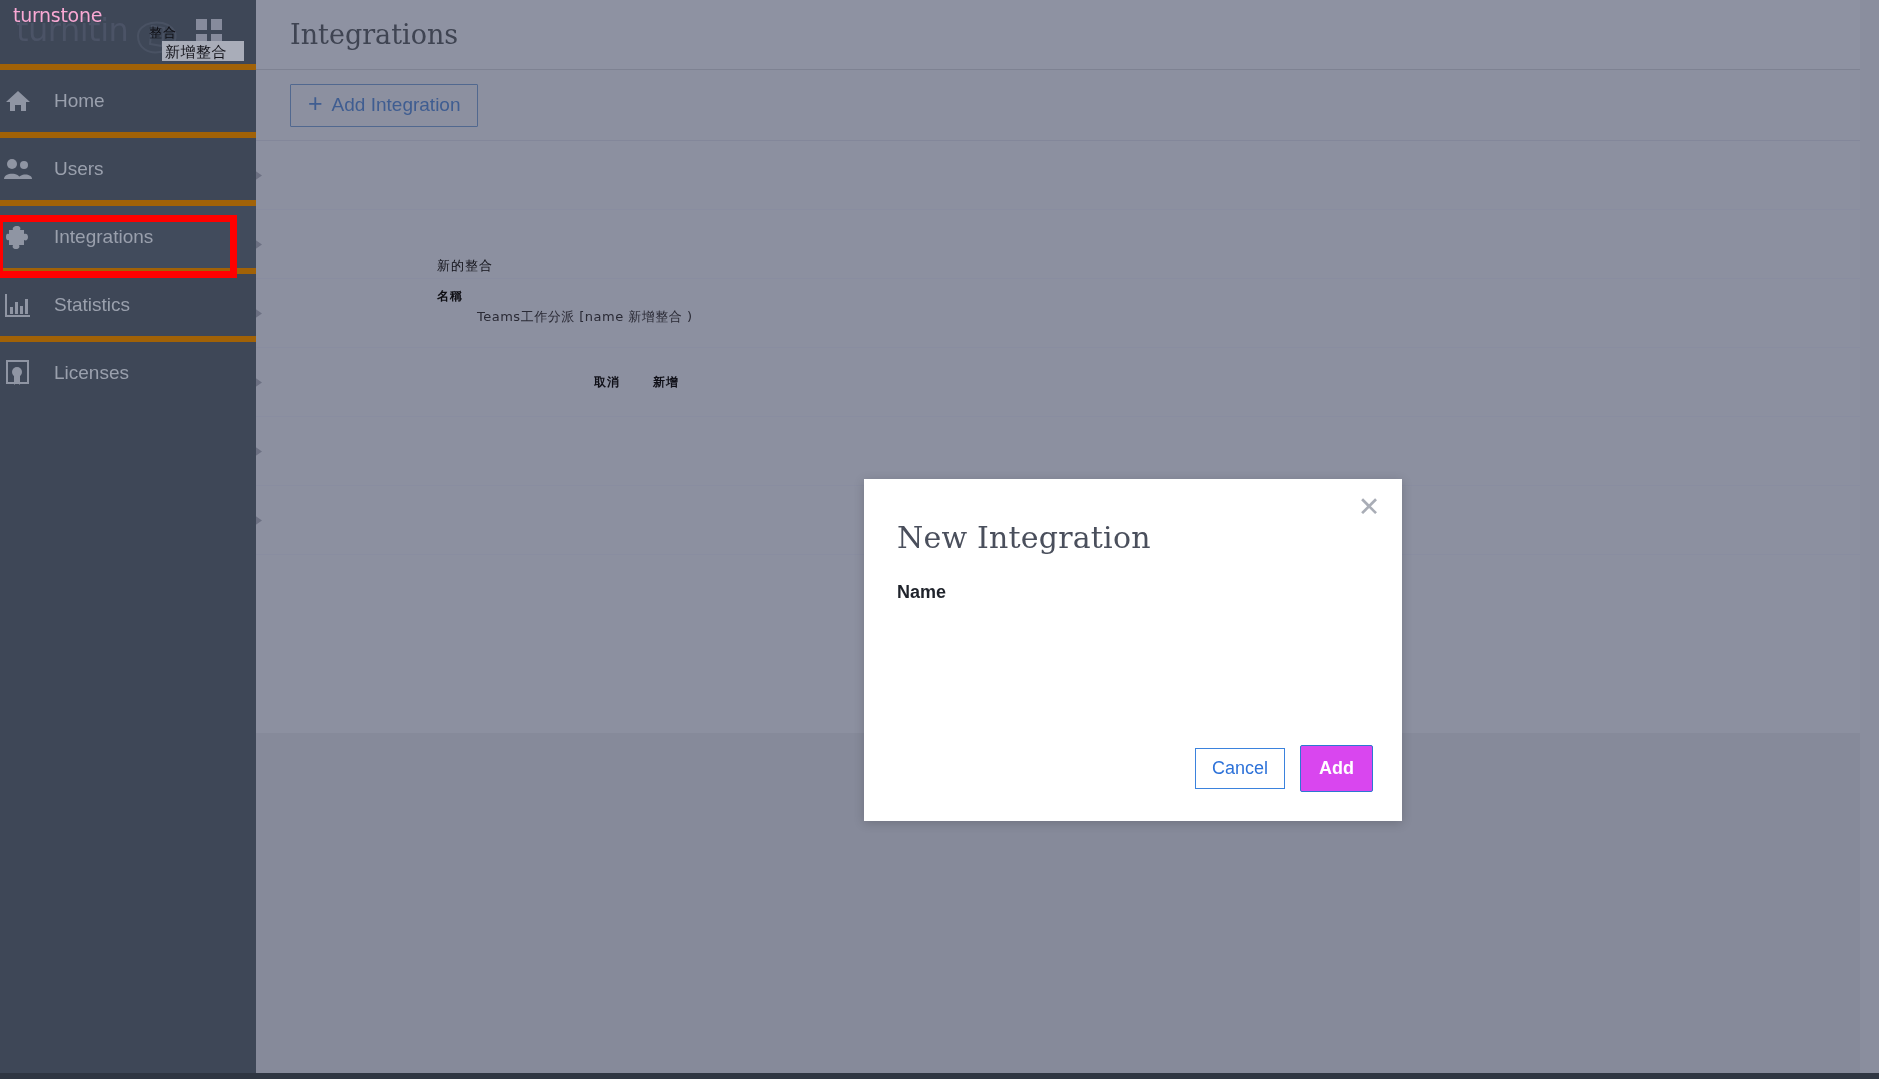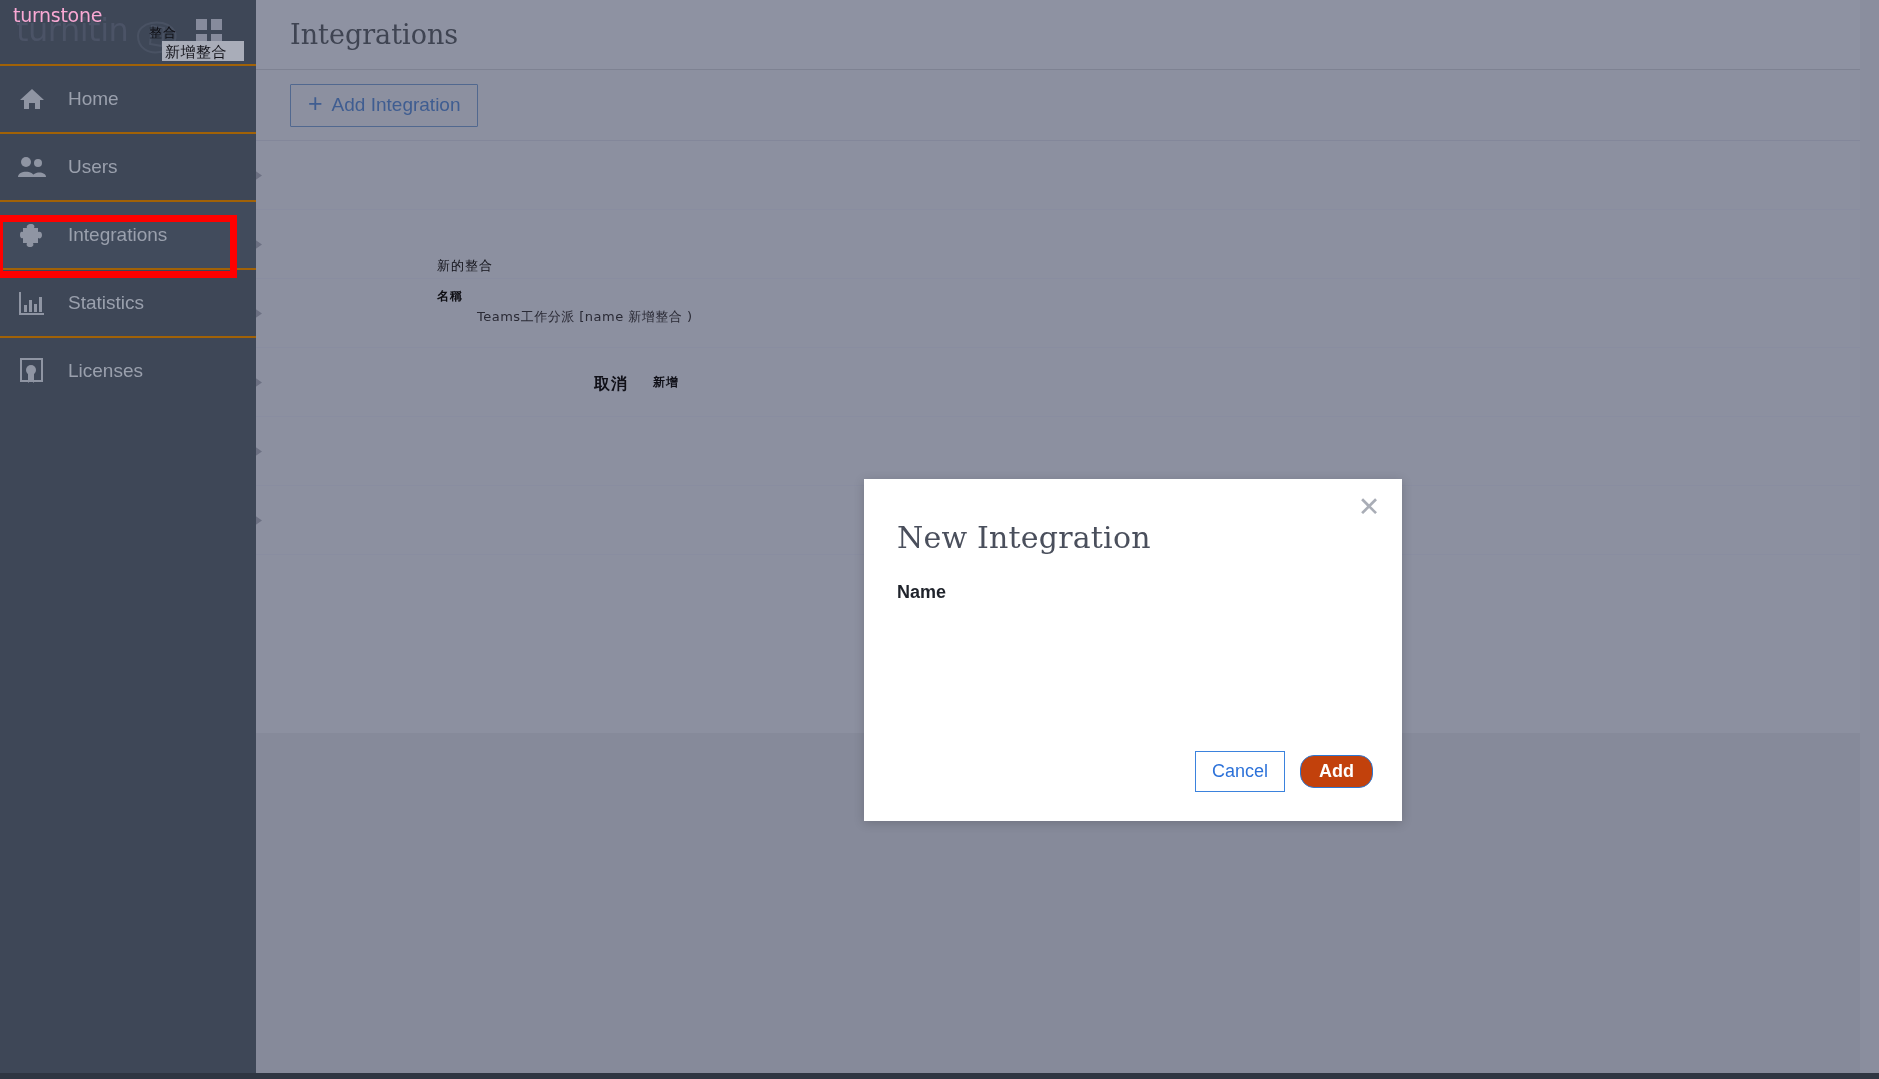--- a/index.html
+++ b/index.html
@@ -103,22 +103,21 @@
     color: #14141b;
     letter-spacing: 0.5px;
     white-space: nowrap;
   }
 
   .nav-item {
     position: relative;
     display: flex;
     align-items: center;
     height: 68px;
-    padding-left: 14px;
-    border-top: 2px solid #a16207;
+    border-top: 6px solid #a16207;
     color: #9aa0ad;
     font-size: 19px;
     cursor: pointer;
     user-select: none;
   }
   .nav-item .nav-icon {
     width: 36px;
     height: 30px;
     display: flex;
     align-items: center;
@@ -246,21 +245,21 @@
   .cn-ghost-value {
     left: 477px; top: 308px;
     font-family: "DejaVu Sans", sans-serif;
     font-size: 13px;
     color: #2a2a35;
     letter-spacing: 0.5px;
   }
   .cn-ghost-cancel {
     left: 594px; top: 374px;
     font-family: "DejaVu Sans", sans-serif;
-    font-size: 16px;
+    font-size: 12px;
     color: #101018;
     font-weight: bold;
     letter-spacing: 1px;
   }
   .cn-ghost-add {
     left: 653px; top: 374px;
     font-family: "DejaVu Sans", sans-serif;
     font-size: 12px;
     color: #101018;
     font-weight: bold;
@@ -337,26 +336,26 @@
     padding: 0 16px;
     background: #ffffff;
     border: 1px solid #3b82dd;
     border-radius: 0;
     color: #2d72d9;
     font-size: 18px;
     font-family: "Liberation Sans", sans-serif;
     cursor: pointer;
   }
   .btn-add {
-    height: 33px;
+    height: 47px;
     min-width: 65px;
     padding: 0 18px;
-    background: #c2410c;
+    background: #d946ef;
     border: 1px solid #2d77d2;
-    border-radius: 14px;
+    border-radius: 2px;
     color: #ffffff;
     font-size: 18px;
     font-weight: bold;
     font-family: "Liberation Sans", sans-serif;
     cursor: pointer;
   }
 
   .bottom-strip {
     position: absolute;
     left: 0; right: 0;

